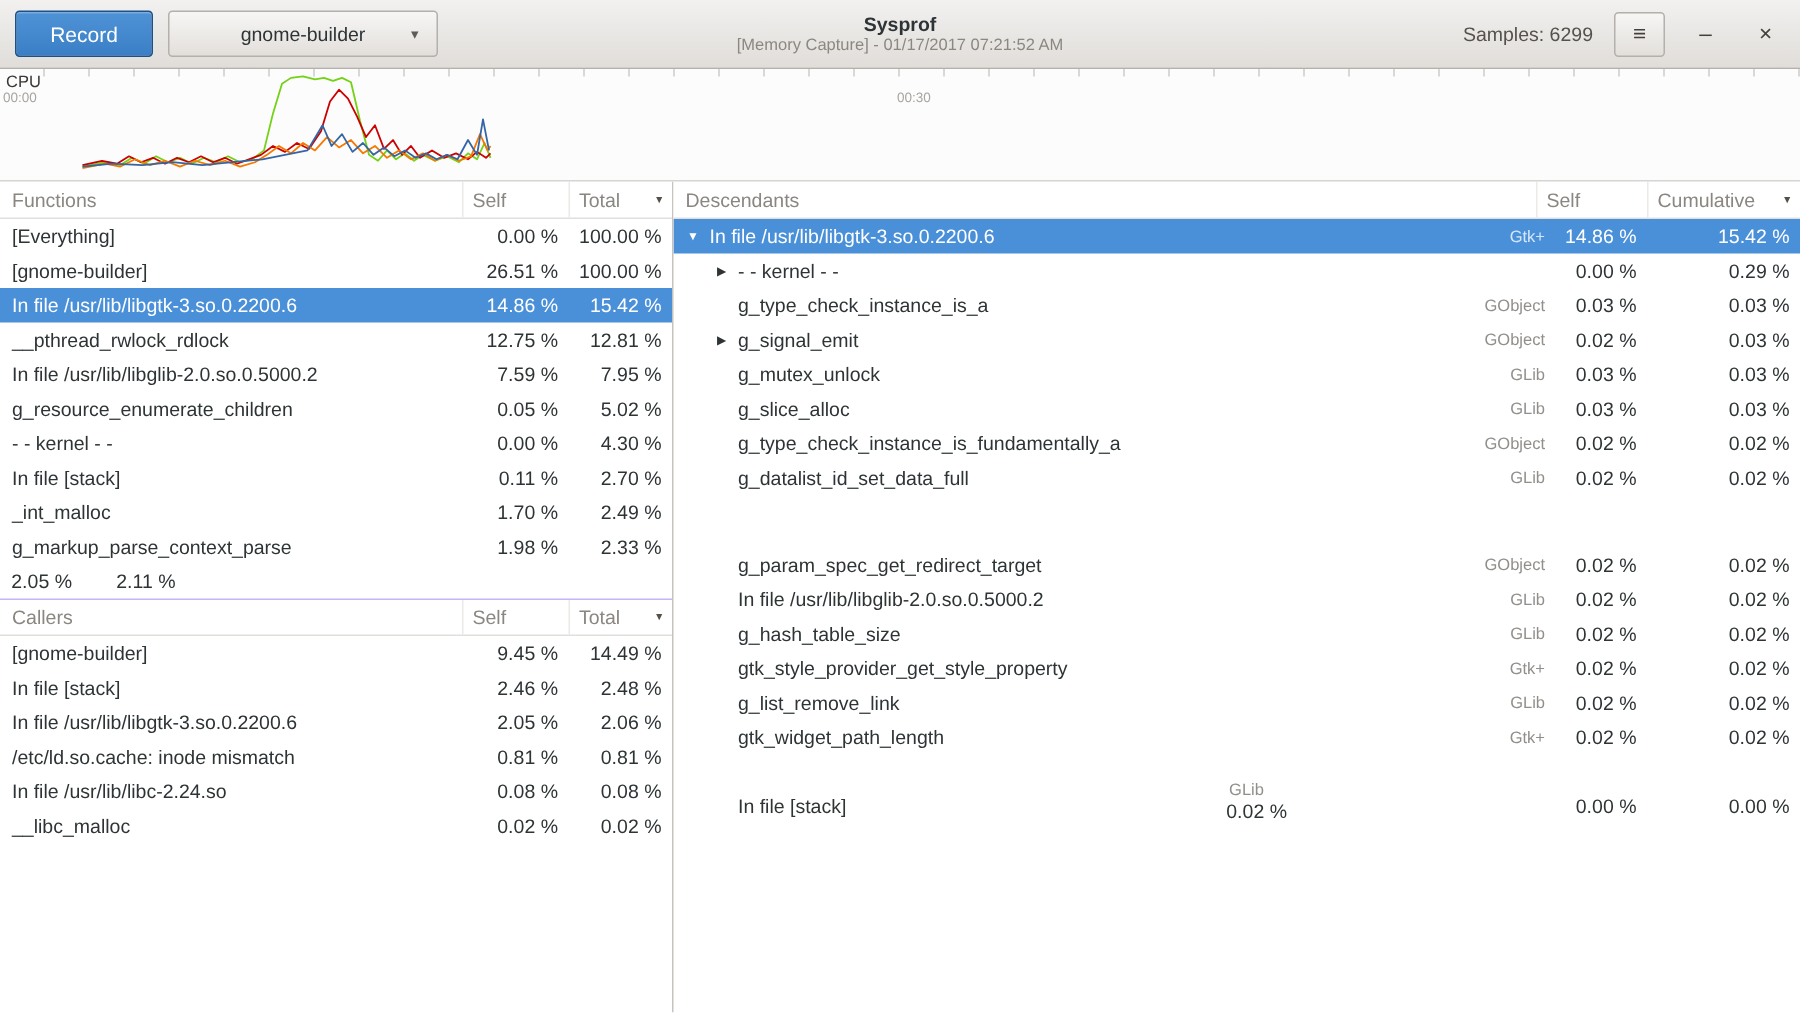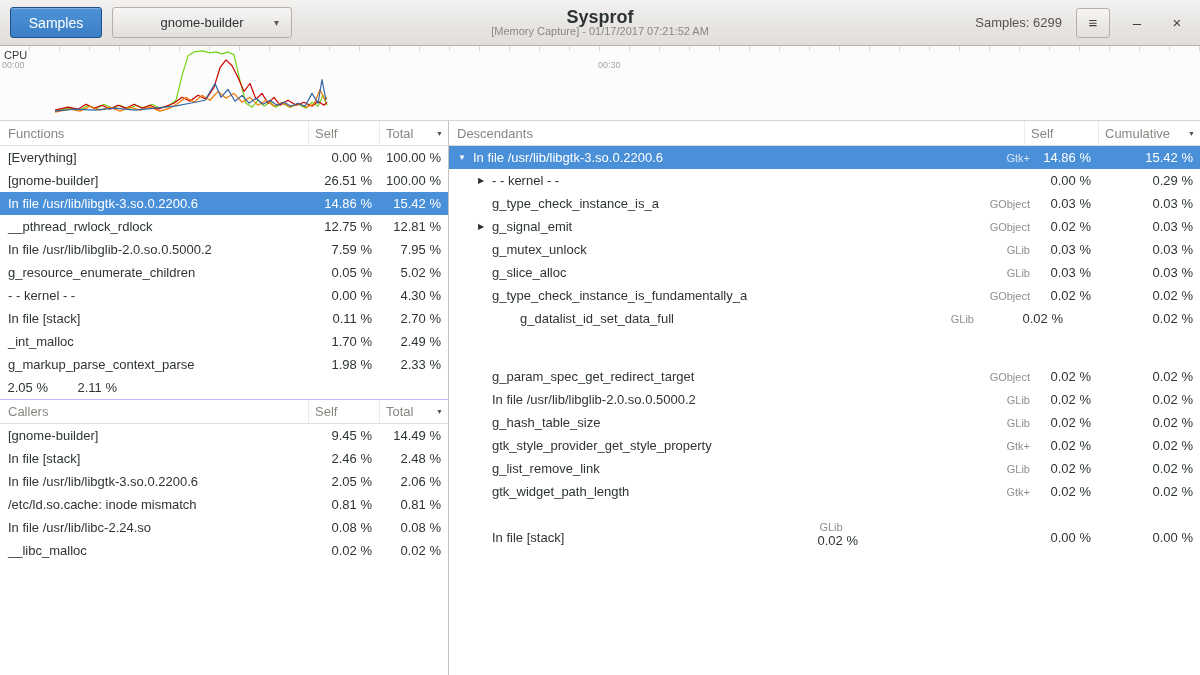--- a/index.html
+++ b/index.html
@@ -21,21 +21,21 @@
     box-shadow:inset 0 1px rgba(255,255,255,.25);
   }
   .target-btn {
     width:180px; height:31px; border-radius:3px; font-size:13px; color:#2e3436;
     background:linear-gradient(to bottom,#f7f6f5,#e2dfdb);
     border:1px solid #b4b0ab; cursor:pointer; font-family:inherit;
     display:flex; align-items:center; justify-content:center; gap:8px; position:relative;
   }
   .target-btn .caret { position:absolute; right:12px; font-size:10px; color:#5f5b56; }
   .titlebox { position:absolute; left:50%; top:50%; transform:translate(-50%,-50%); text-align:center; white-space:nowrap; }
-  .title { font-size:18px; font-weight:bold; color:#2e3436; line-height:16px; }
+  .title { font-size:13px; font-weight:bold; color:#2e3436; line-height:16px; }
   .subtitle { font-size:11px; color:#8b8781; line-height:13px; }
   .hb-right { margin-left:auto; display:flex; align-items:center; gap:14px; }
   .samples { font-size:13px; color:#55524e; }
   .menu-btn {
     width:34px; height:30px; border-radius:3px; font-size:15px; color:#44413d;
     background:linear-gradient(to bottom,#f7f6f5,#e2dfdb);
     border:1px solid #b4b0ab; cursor:pointer;
   }
   .win-btn { width:26px; height:26px; border:none; background:transparent; font-size:15px; color:#44413d; cursor:pointer; }
 
@@ -84,21 +84,21 @@
   .lib { font-size:11px; color:#928f8b; padding-right:10px; }
   .trow.selected .lib { color:#d8e7f8; }
   .desc-row .cname { padding-left:2px; }
 </style>
 </head>
 <body>
 
 <div class="window">
 
   <header class="headerbar">
-    <button class="record-btn">Samples</button>
+    <button class="record-btn">Record</button>
     <button class="target-btn">
       <span>gnome-builder</span>
       <span class="caret">▾</span>
     </button>
     <div class="titlebox">
       <div class="title">Sysprof</div>
       <div class="subtitle">[Memory Capture] - 01/17/2017 07:21:52 AM</div>
     </div>
     <div class="hb-right">
       <span class="samples">Samples: 6299</span>
@@ -282,21 +282,21 @@
             <span class="w58 num">0.03 %</span>
             <span class="w102 num">0.03 %</span>
           </div>
           <div class="trow desc-row" style="padding-left: 23px;">
             <span class="expander"></span>
             <span class="cname">g_type_check_instance_is_fundamentally_a</span>
             <span class="lib">GObject</span>
             <span class="w58 num">0.02 %</span>
             <span class="w102 num">0.02 %</span>
           </div>
-          <div class="trow desc-row" style="padding-left: 23px; gap: 28px;">
+          <div class="trow desc-row" style="padding-left: 23px;">
             <span class="expander"></span>
             <span class="cname">g_datalist_id_set_data_full</span>
             <span class="lib">GLib</span>
             <span class="w58 num">0.02 %</span>
             <span class="w102 num">0.02 %</span>
           </div>
           <div class="trow desc-row" style="padding-left: 23px; margin-top: 35px;">
             <span class="expander"></span>
             <span class="cname">g_param_spec_get_redirect_target</span>
             <span class="lib">GObject</span>

